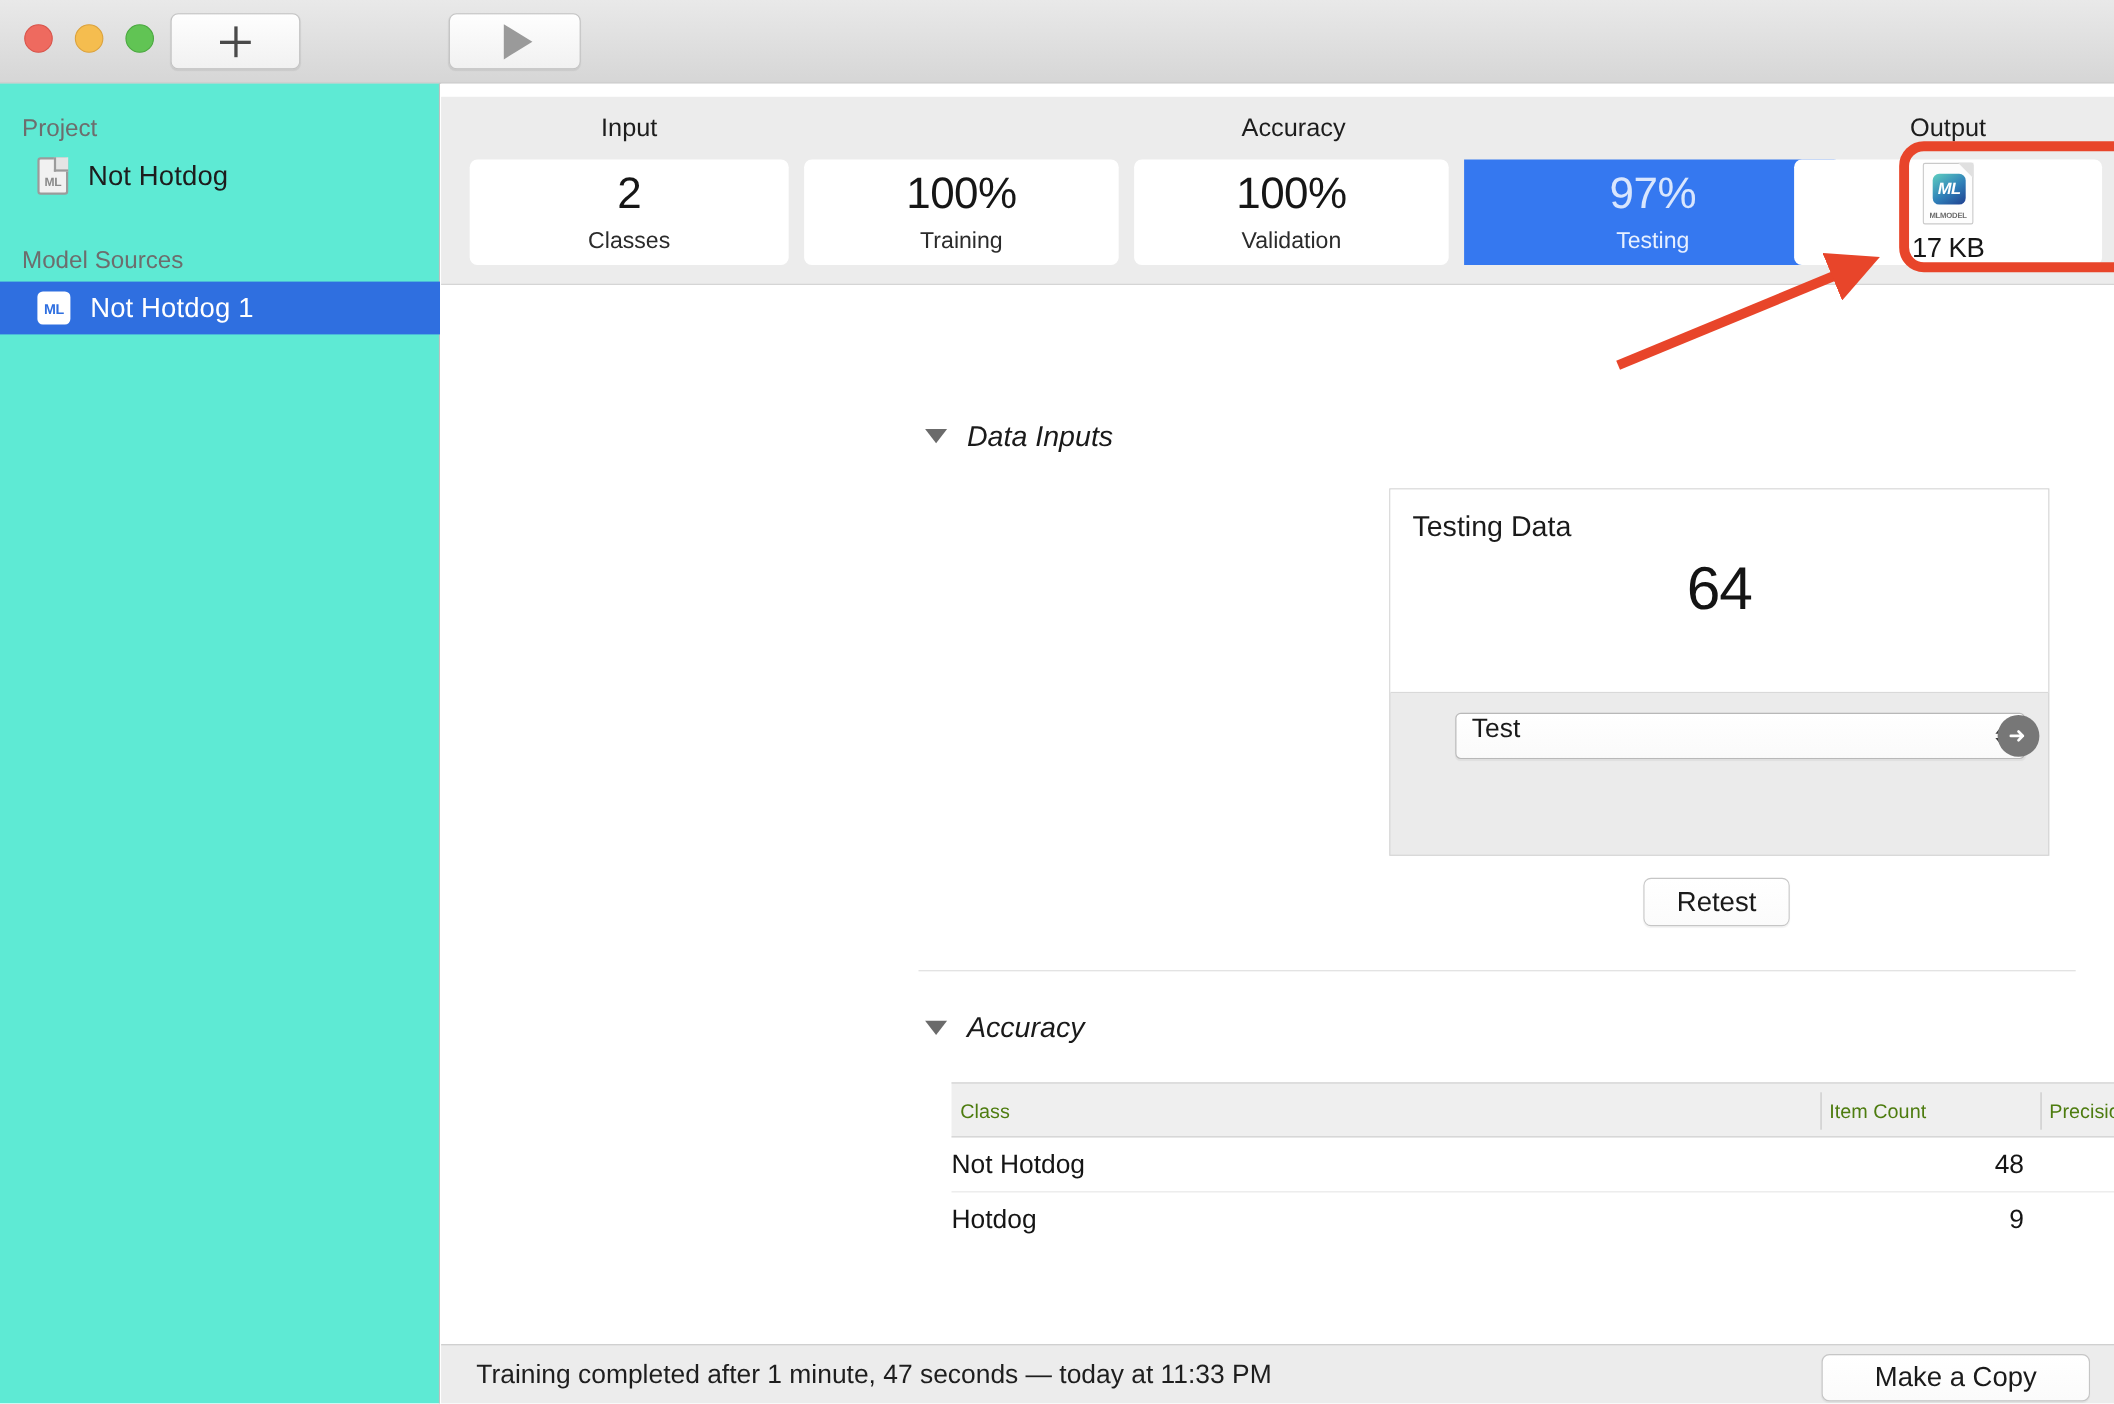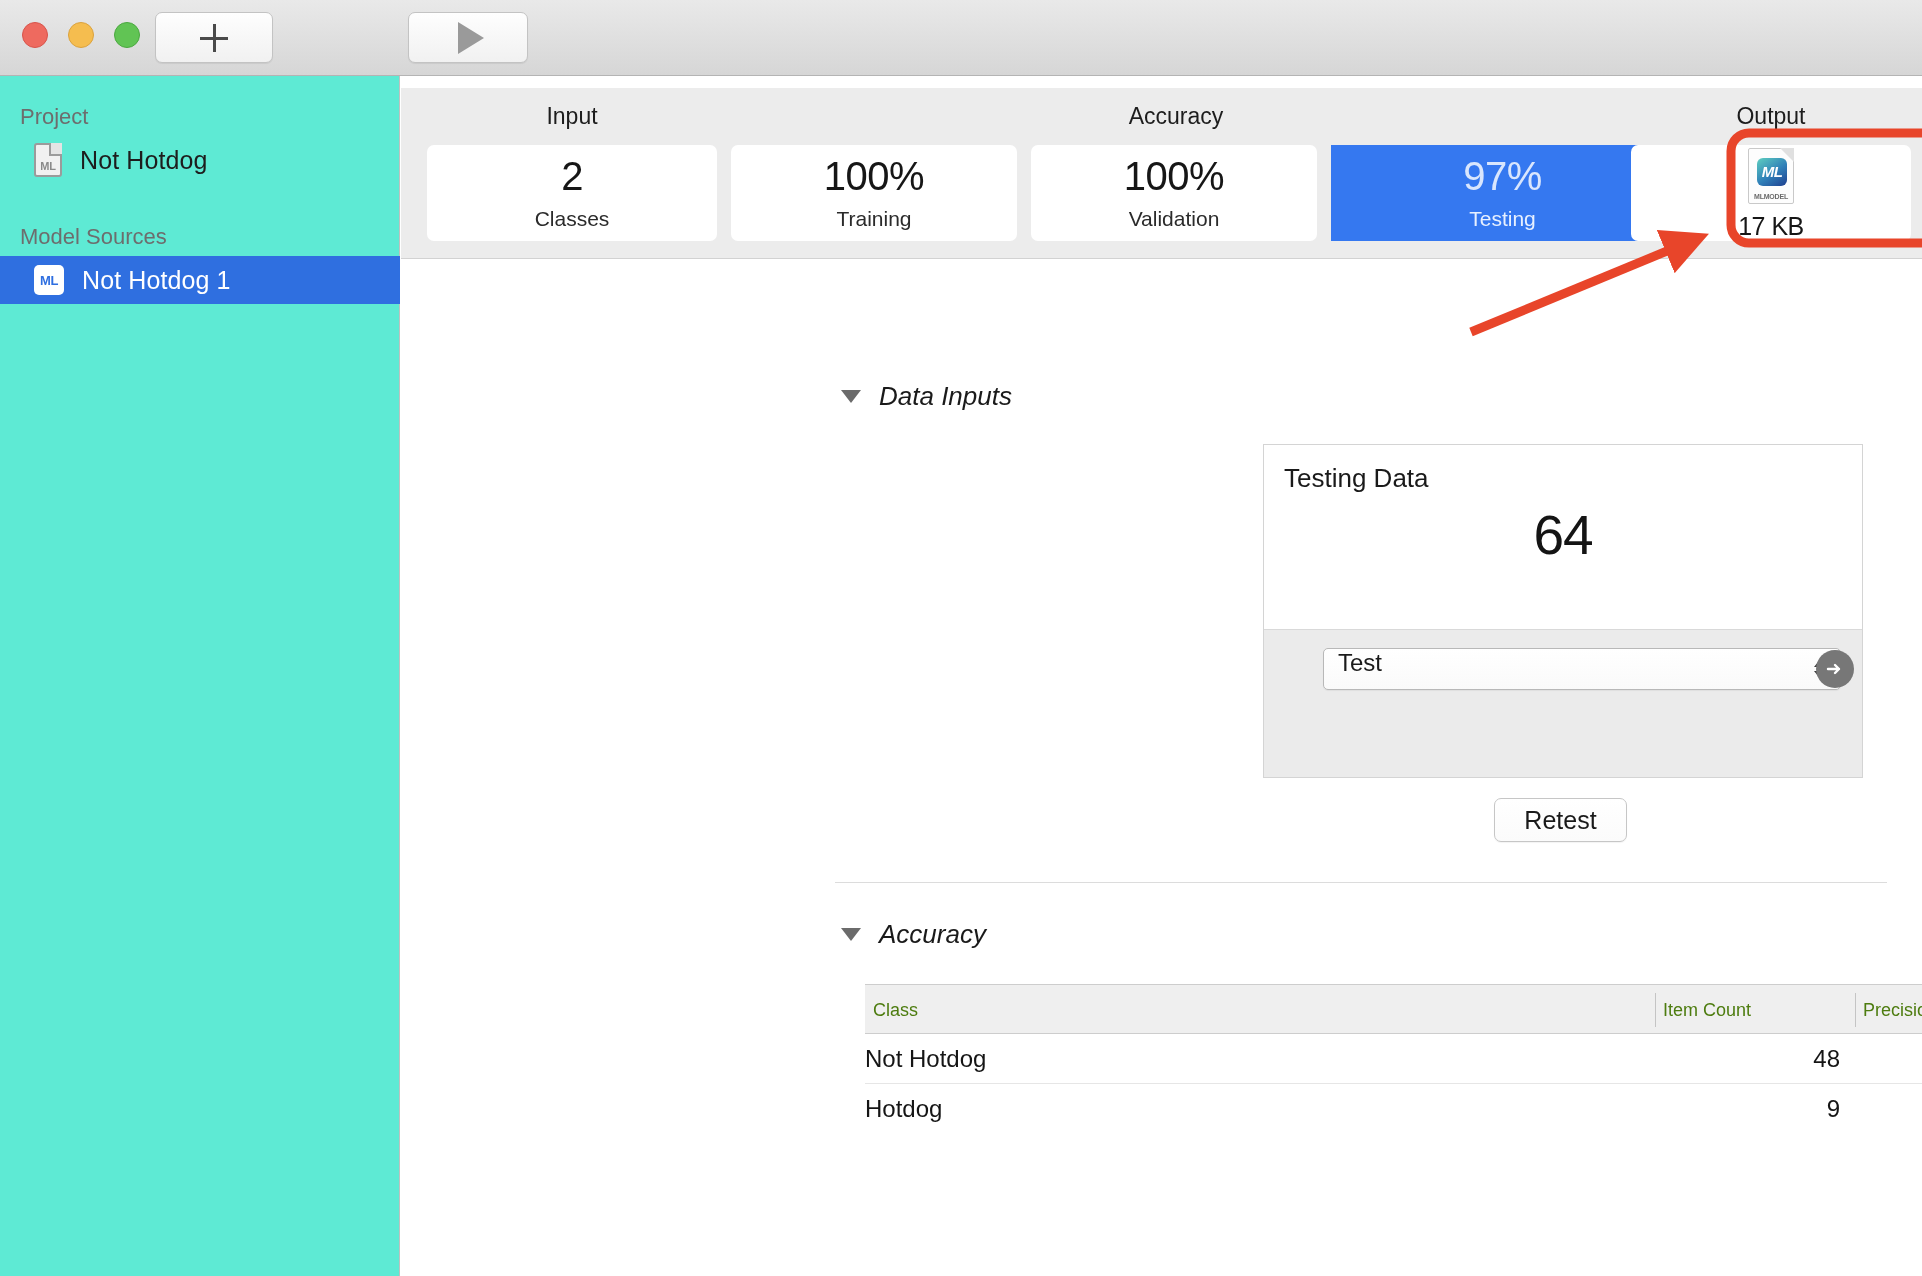--- a/index.html
+++ b/index.html
@@ -549,20 +549,24 @@
       <div class="tbl-row">
         <div class="td-cell" style="left:0px;   width:790px;">Hotdog</div>
         <div class="td-cell num" style="left:790px; width:185px;">9</div>
         <div class="td-cell num" style="left:990px; width:185px;">89%</div>
 
       </div>
     </div>
 
   </div>
 
+  <div class="statusbar">
+    <div class="status-text">Training completed after 1 minute, 47 seconds — today at 11:33 PM</div>
+    <div class="copy-btn">Make a Copy</div>
+  </div>
 
   <svg class="annot" viewBox="0 0 1922 1276">
     <defs>
       <marker id="arrowhead" markerWidth="5.2" markerHeight="5.2" refX="2.2" refY="2.6" orient="auto">
         <path d="M0,0 L5.2,2.6 L0,5.2 Z" fill="#e8452a"></path>
       </marker>
     </defs>
     <rect x="1732" y="133" width="278" height="110" rx="18" ry="18" transform="translate(-1,0)" fill="none" stroke="#e8452a" stroke-width="9"></rect>
     <line x1="1471" y1="332" x2="1684" y2="244" stroke="#e8452a" stroke-width="9" stroke-linecap="butt" marker-end="url(#arrowhead)"></line>
   </svg>

